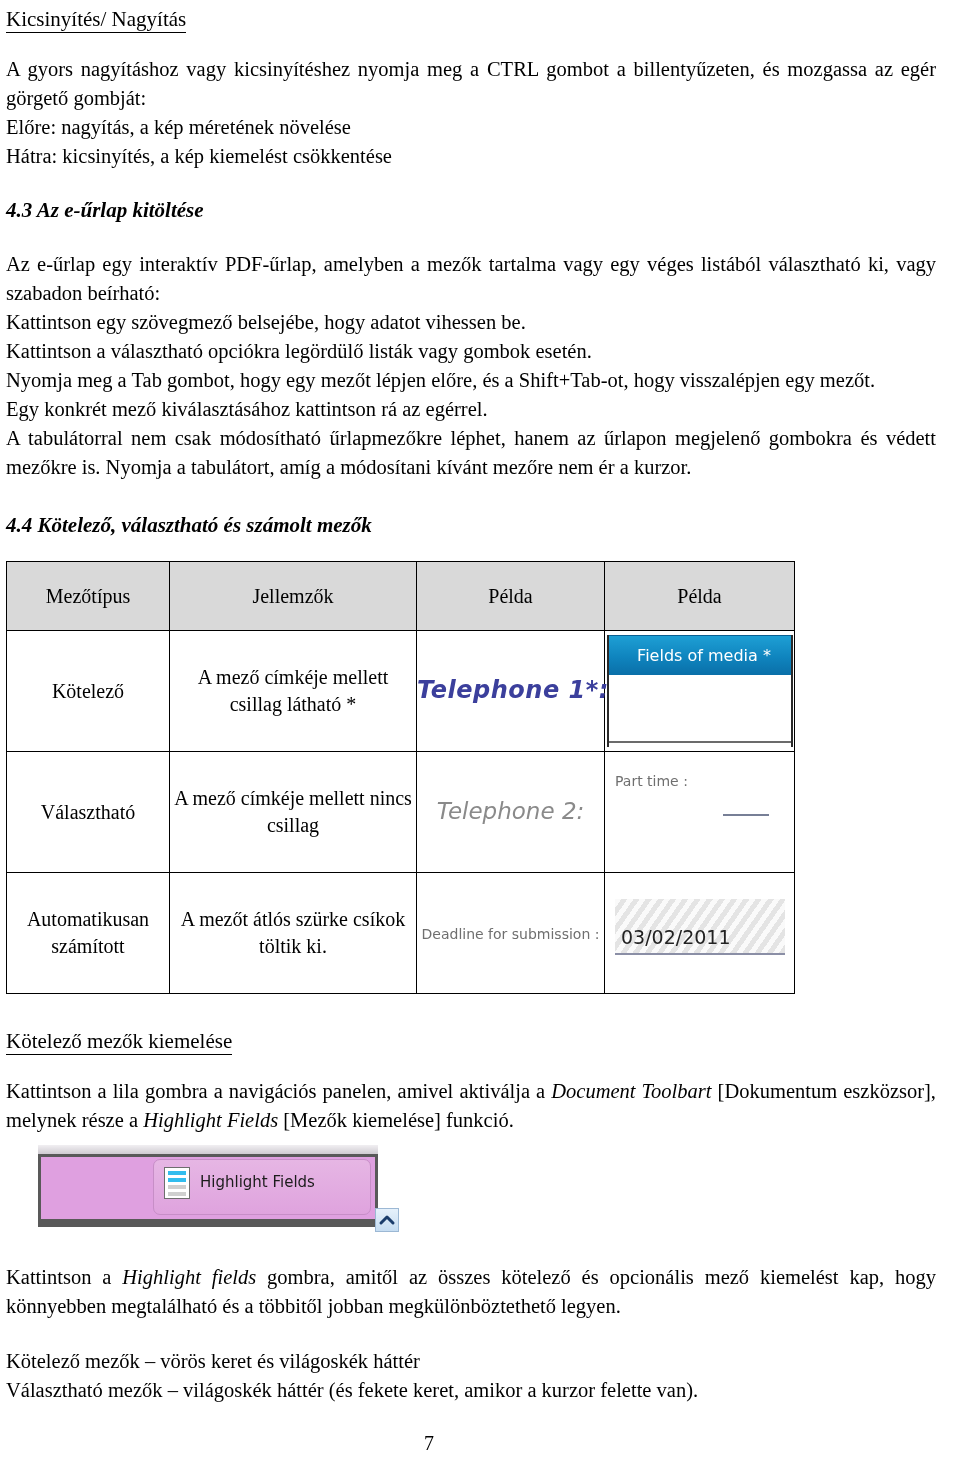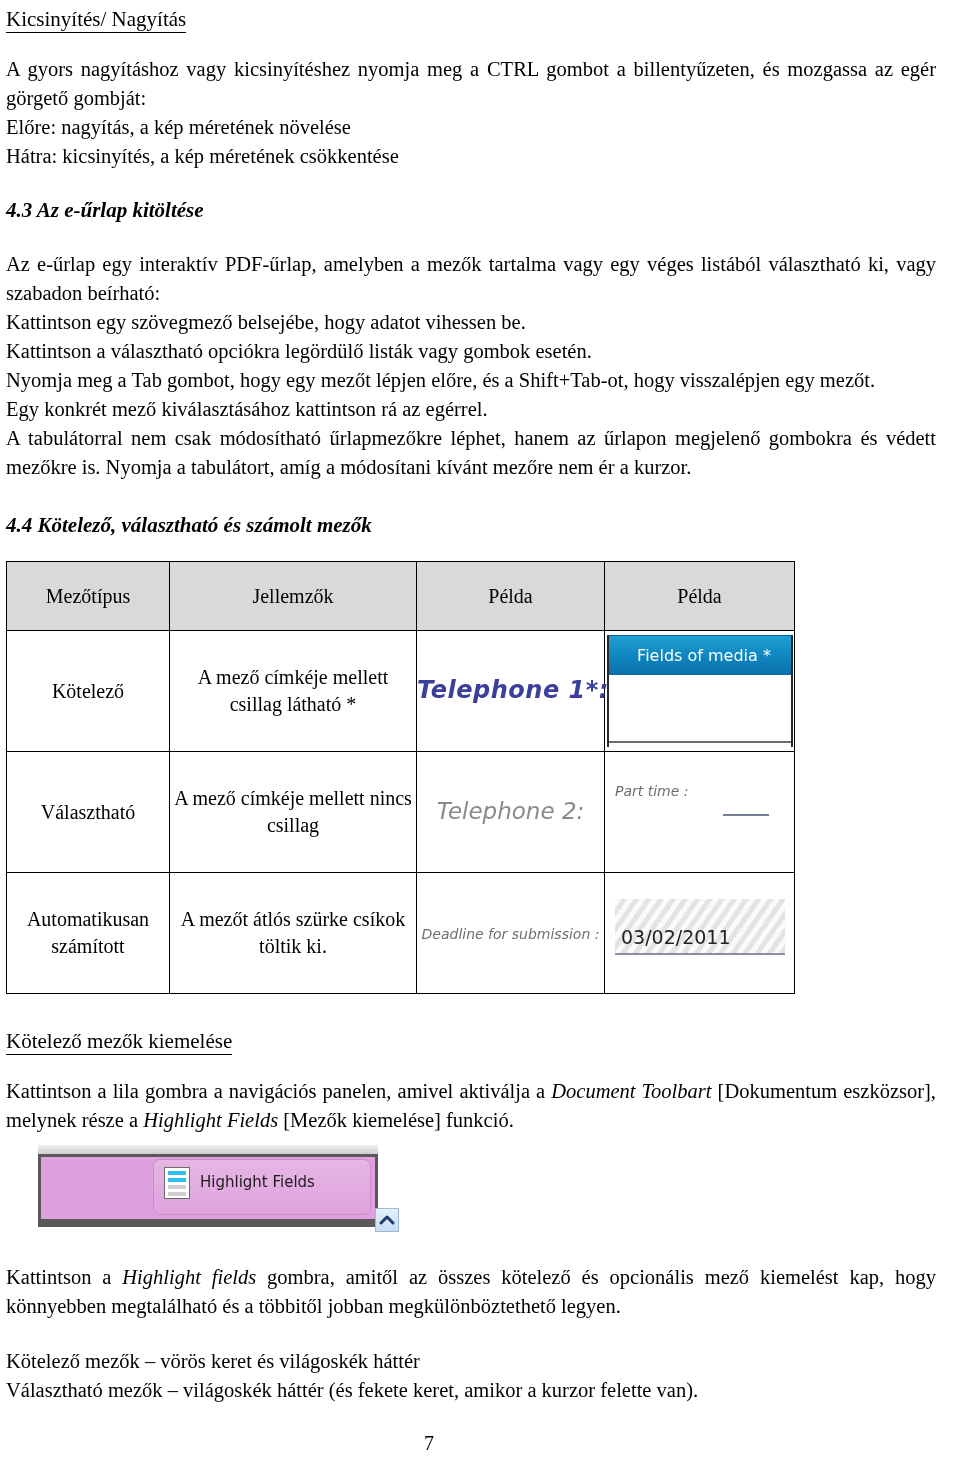--- a/index.html
+++ b/index.html
@@ -118,25 +118,23 @@
   }
   .tel2 {
     font-family: "DejaVu Sans", sans-serif;
     font-style: italic;
     font-size: 23px;
     color: #8a8a8a;
     white-space: nowrap;
   }
   .deadline {
     font-family: "DejaVu Sans", sans-serif;
-    font-style: italic;
     font-size: 14px;
     color: #6f6f6f;
     white-space: nowrap;
-    margin-top: 10px;
   }
 
   
   .media-wrap {
     position: absolute;
     left: 2px;
     top: 4px;
     width: 186px;
     height: 112px;
     border-left: 2px solid #2a2a2a;
@@ -291,21 +289,21 @@
 <div class="page">
   <div class="content">
 
     
     <h2 class="h-underline">Kicsinyítés/ Nagyítás</h2>
 
     <div class="sp-22"></div>
 
     <p class="body">A gyors nagyításhoz vagy kicsinyítéshez nyomja meg a CTRL gombot a billentyűzeten, és mozgassa az egér görgető gombját:</p>
     <p class="body noj indent">Előre: nagyítás, a kép méretének növelése</p>
-    <p class="body noj indent">Hátra: kicsinyítés, a kép méretének csökkentése</p>
+    <p class="body noj indent">Hátra: kicsinyítés, a kép kiemelést csökkentése</p>
 
     <div class="sp-26"></div>
 
     
     <h3 class="h-section">4.3 Az e-űrlap kitöltése</h3>
 
     <div class="sp-26"></div>
 
     <p class="body">Az e-űrlap egy interaktív PDF-űrlap, amelyben a mezők tartalma vagy egy véges listából választható ki, vagy szabadon beírható:</p>
     <p class="body noj indent">Kattintson egy szövegmező belsejébe, hogy adatot vihessen be.</p>

